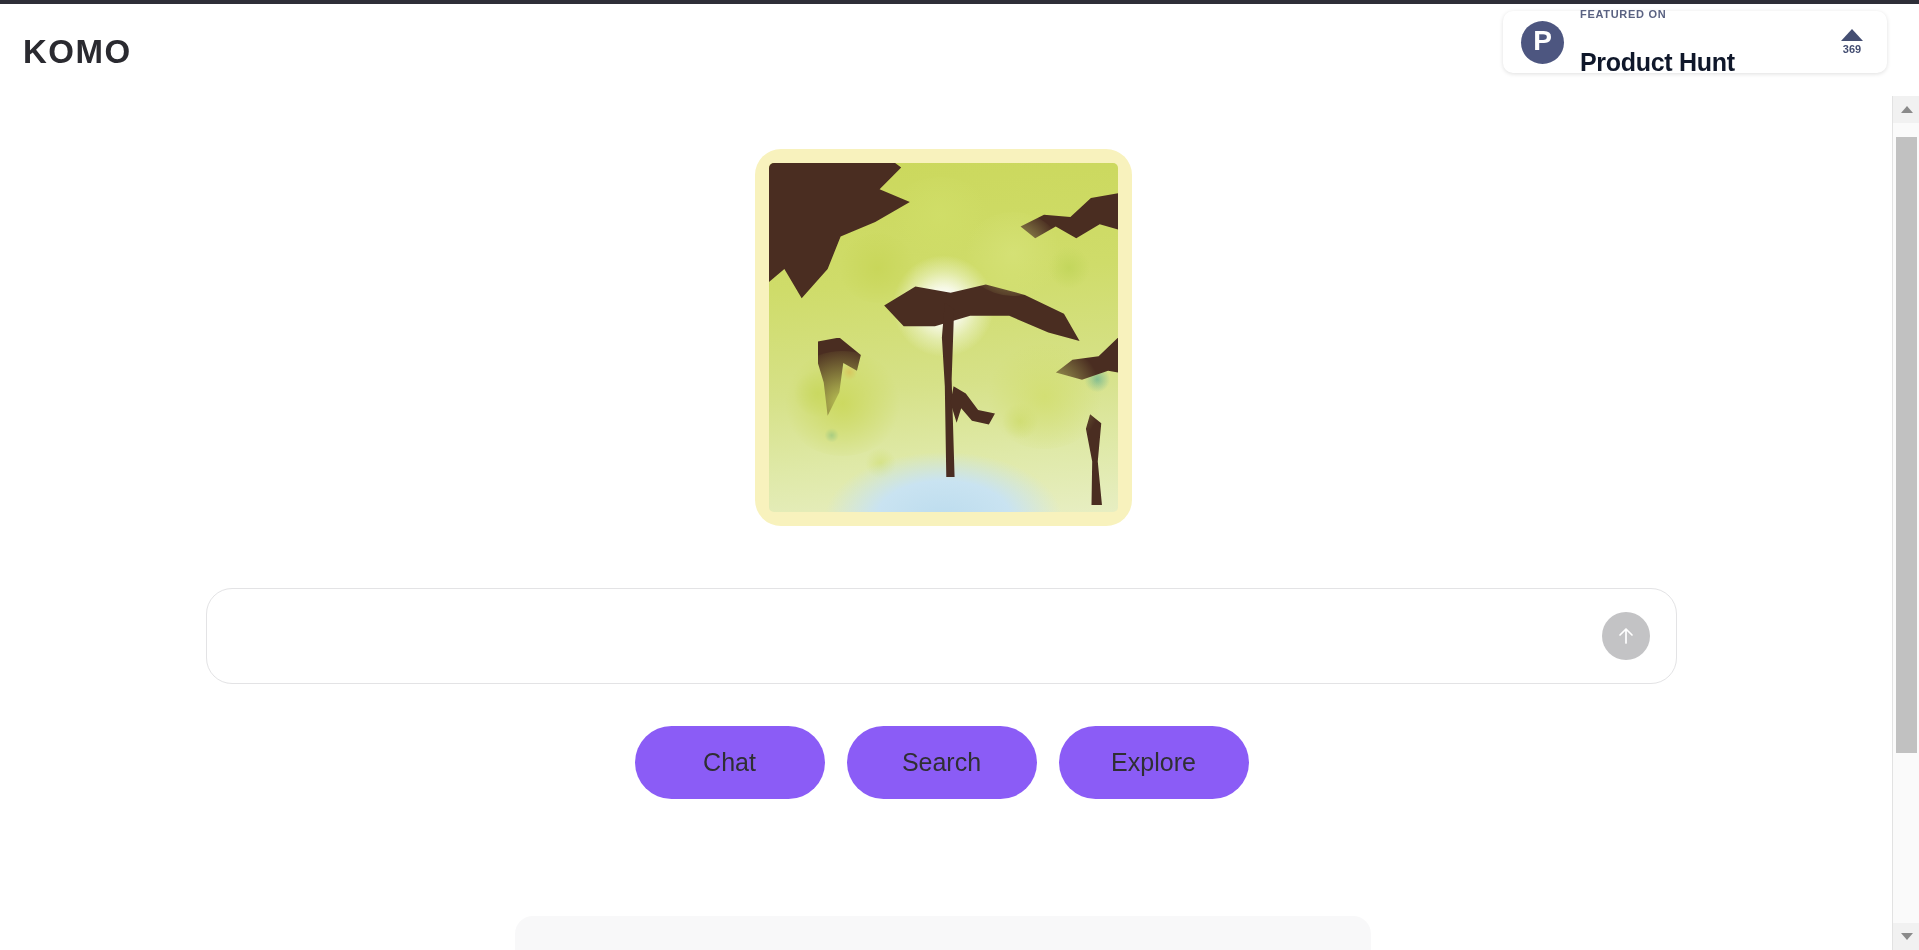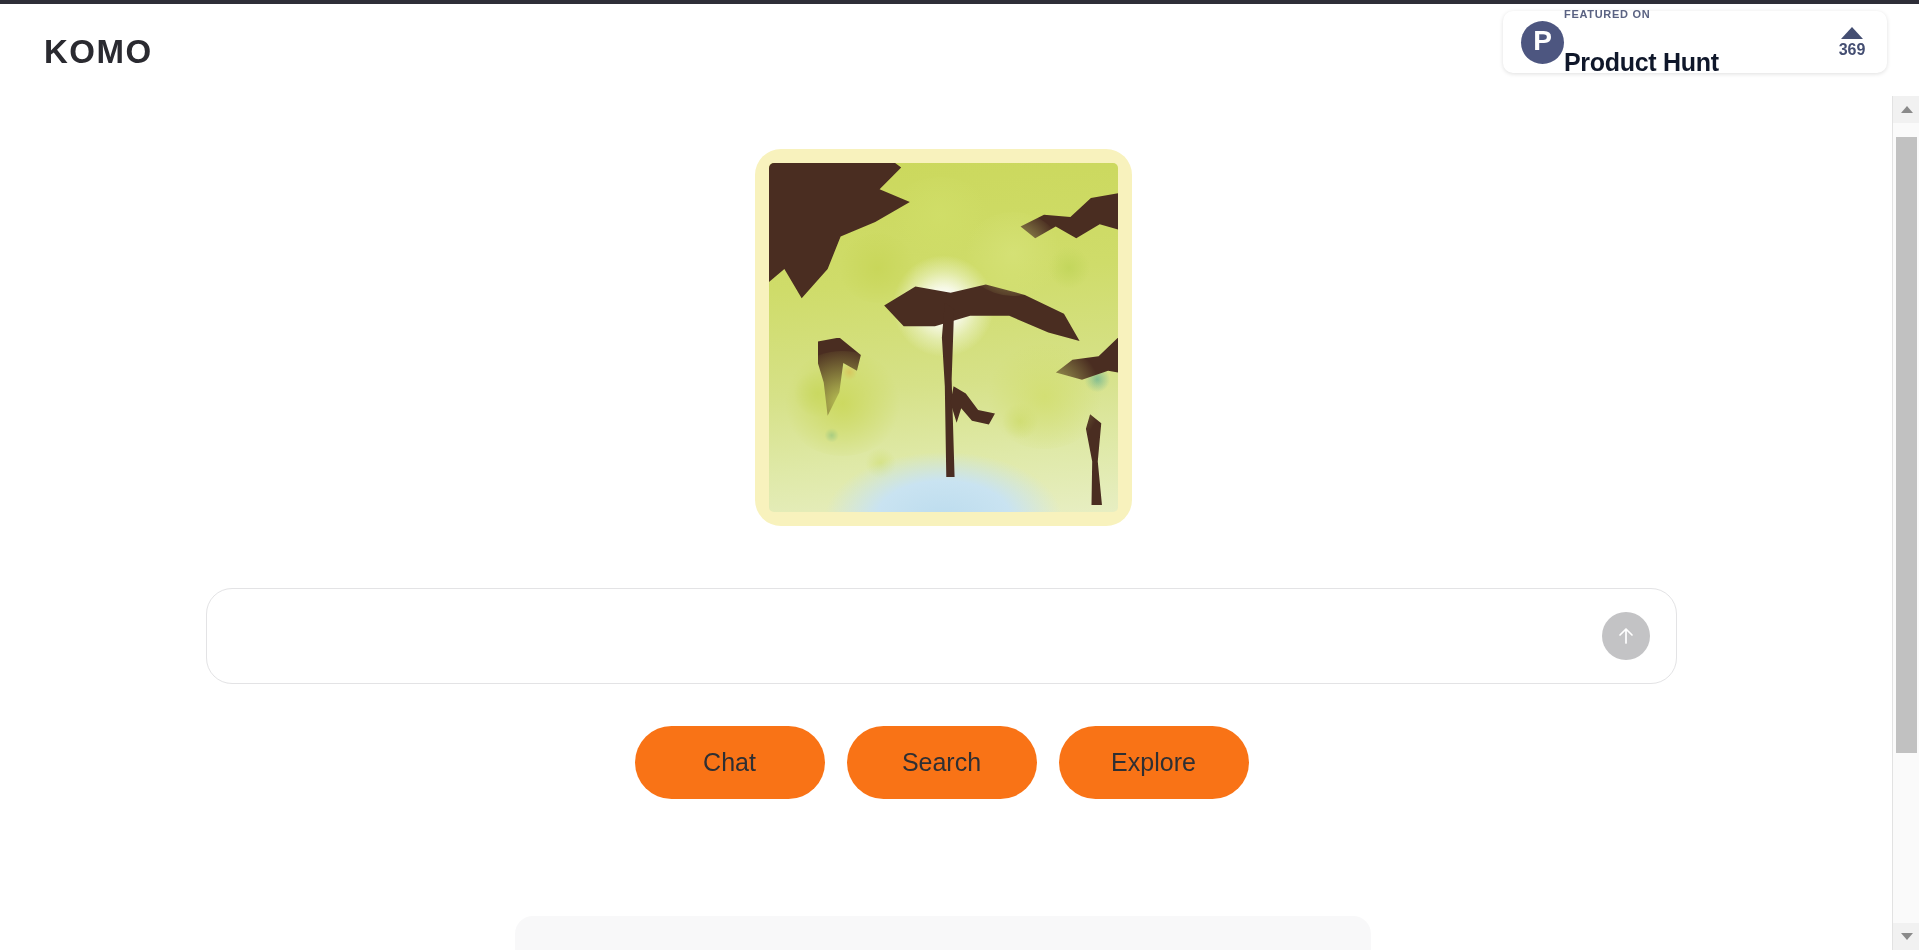--- a/index.html
+++ b/index.html
@@ -40,21 +40,21 @@
 
   
   .site-header {
     position: absolute;
     top: 0; left: 0;
     width: 1892px;
     height: 107px;
   }
   .brand-logo {
     position: absolute;
-    left: 44px;
+    left: 23px;
     top: 31px;
     font-size: 33px;
     font-weight: 700;
     letter-spacing: 1.5px;
     color: #2a2a30;
     line-height: 1;
     font-family: "Liberation Sans", sans-serif;
   }
 
   
@@ -84,20 +84,21 @@
   }
   .ph-icon span {
     color: #ffffff;
     font-size: 28px;
     font-weight: 700;
     line-height: 1;
     margin-top: -2px;
     font-family: "Liberation Sans", sans-serif;
   }
   .ph-text {
+    margin-left: 16px;
     flex: 1 1 auto;
     display: flex;
     flex-direction: column;
     justify-content: center;
     gap: 26px;
   }
   .ph-featured {
     font-size: 11px;
     font-weight: 700;
     letter-spacing: 0.7px;
@@ -122,21 +123,21 @@
     width: 42px;
   }
   .ph-caret {
     width: 0;
     height: 0;
     border-left: 11px solid transparent;
     border-right: 11px solid transparent;
     border-bottom: 12px solid #444e72;
   }
   .ph-count {
-    font-size: 16px;
+    font-size: 11px;
     font-weight: 700;
     color: #444e72;
     margin-top: 3px;
     line-height: 1;
   }
 
   
   .hero-frame {
     position: absolute;
     left: 755px;
@@ -276,21 +277,21 @@
     width: 1471px;
     display: flex;
     justify-content: center;
     gap: 22px;
   }
   .mode-pill {
     min-width: 190px;
     height: 73px;
     border: none;
     border-radius: 37px;
-    background: #f97316;
+    background: #8b5cf6;
     color: #2f2f33;
     font-size: 25px;
     font-family: "Liberation Sans", sans-serif;
     cursor: pointer;
     padding: 0 34px;
   }
 
   
   .suggest-card {
     position: absolute;

